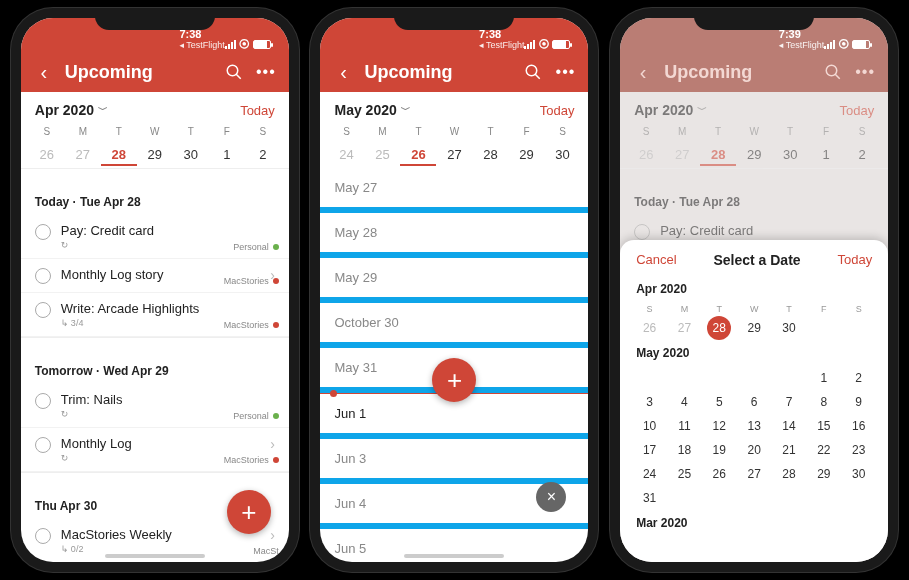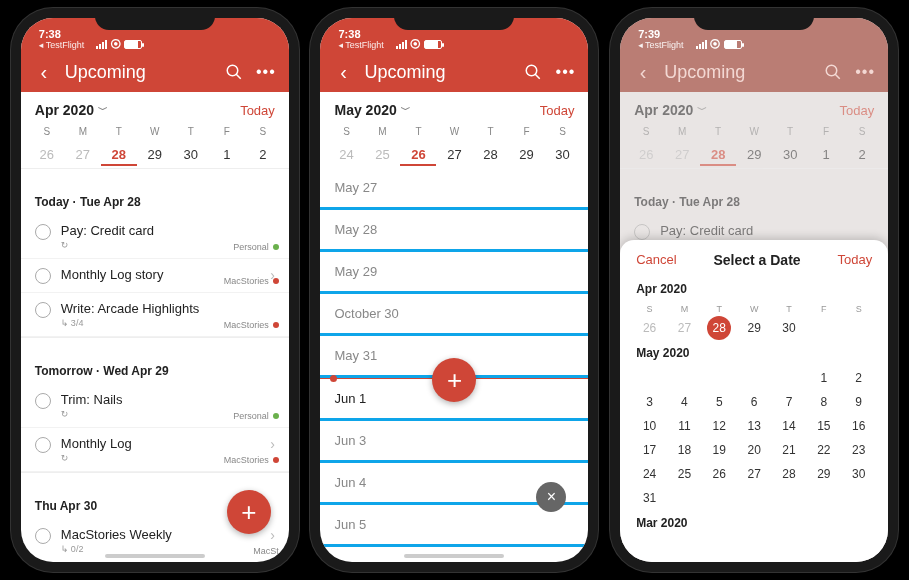--- a/index.html
+++ b/index.html
@@ -38,40 +38,39 @@
     width: 120px; height: 22px;
     background: #1a1a1a;
     border-radius: 0 0 14px 14px;
     z-index: 50;
   }
   .statusbar {
     background: #cf4637;
     color: #fff;
     height: 34px;
     display: flex;
-    justify-content: flex-start;
+    justify-content: flex-end;
     align-items: flex-end;
     padding: 0 18px 2px 18px;
     font-size: 11px;
     font-weight: 600;
-    gap: 12px;
   }
   .status-right { display:flex; gap:3px; align-items:center;}
   .statusbar .tf { font-size:9px; font-weight:400; opacity:.9;}
   .navbar {
     background: #cf4637;
     color: #fff;
     height: 40px;
     display: flex;
     align-items: center;
     padding: 0 12px;
     gap: 10px;
   }
   .navbar.dim { background:#ba7d74; color:#f3d8d3;}
-  .nav-title { font-size: 18px; font-weight: 400; flex: 0 0 auto; }
+  .nav-title { font-size: 18px; font-weight: 700; flex: 0 0 auto; }
   .nav-spacer { flex:1; }
   .nav-icon { width:22px; height:22px; display:flex; align-items:center; justify-content:center;}
   .chev { font-size:20px; line-height:1; }
   .dots { font-size:16px; letter-spacing:1px;}
   .month-row {
     display:flex; align-items:center; justify-content:space-between;
     padding: 10px 14px 4px 14px;
   }
   .month-label { font-weight:700; font-size:14px; display:flex; align-items:center; gap:4px;}
   .month-label .sm-chev { font-size:10px; color:#888;}
@@ -108,21 +107,21 @@
     background:#cf4637; color:#fff; display:flex; align-items:center; justify-content:center;
     font-size:26px; right:18px; bottom:28px; box-shadow:0 2px 6px rgba(0,0,0,.3);
   }
   .fab.center { left:50%; transform:translateX(-50%); right:auto; bottom:auto; top:340px;}
   .close-pill {
     position:absolute; width:30px; height:30px; border-radius:50%;
     background:#666; color:#fff; display:flex; align-items:center; justify-content:center;
     font-size:16px; right:22px; bottom:50px;
   }
   .date-list { }
-  .date-item { padding:12px 14px; font-size:13px; color:#888; border-bottom:3px solid #0ea5e9;}
+  .date-item { padding:12px 14px; font-size:13px; color:#888; border-bottom:6px solid #0ea5e9;}
   .date-item.active { color:#222;}
   .red-line { height:1px; background:#cf4637; position:relative; margin:0;}
   .red-line::before { content:''; position:absolute; left:10px; top:-3px; width:7px; height:7px; background:#cf4637; border-radius:50%;}
   
   .dim-overlay .month-row, .dim-overlay .dow-row, .dim-overlay .dates-row,
   .dim-overlay .sect-hdr, .dim-overlay .task { opacity:.55;}
   .dim-bg { background:#e9e5e4;}
   .sheet {
     position:absolute; left:0; right:0; top:222px; bottom:0;
     background:#fff; border-radius:14px 14px 0 0; box-shadow:0 -2px 10px rgba(0,0,0,.2);

